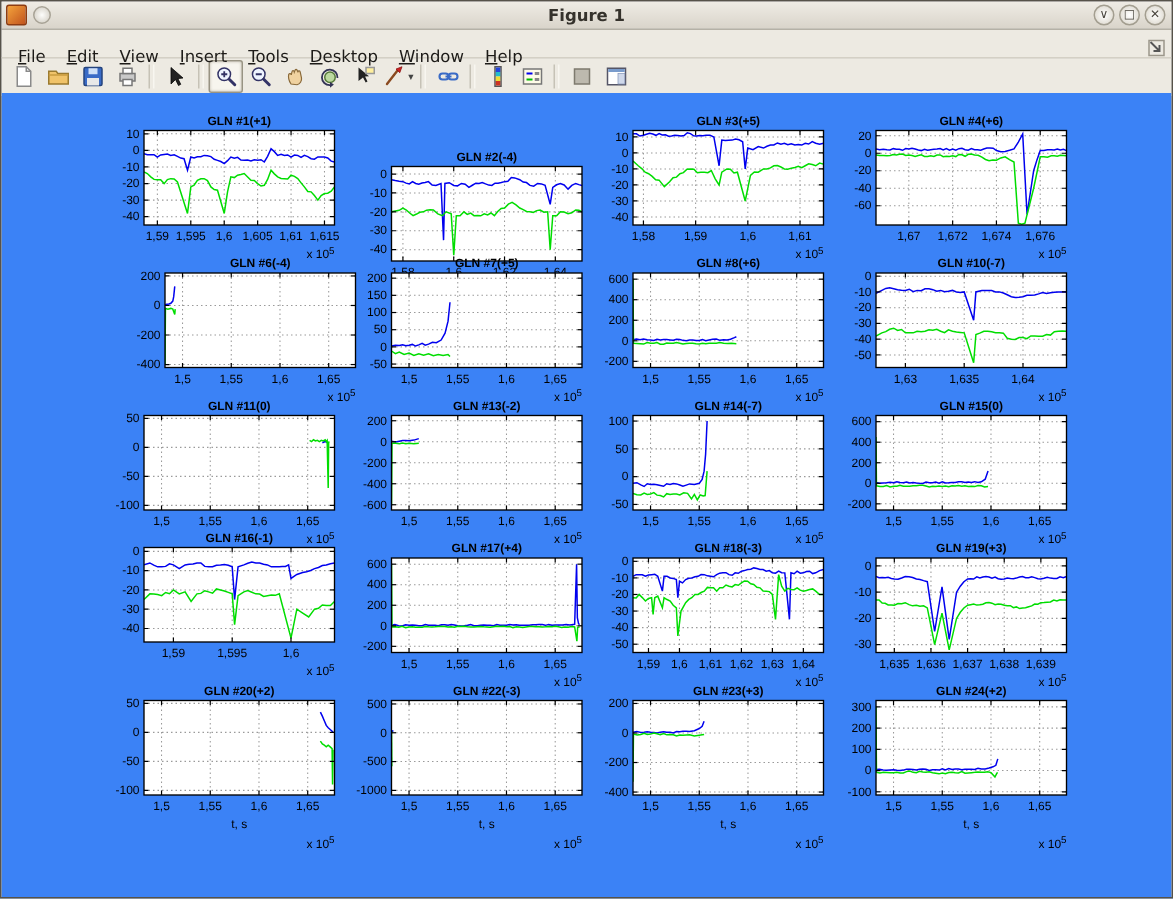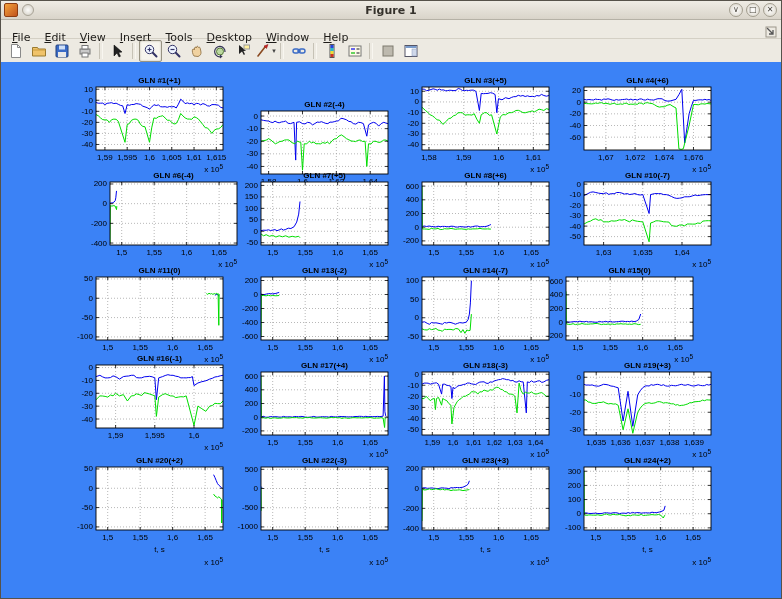--- a/index.html
+++ b/index.html
@@ -716,21 +716,21 @@
           <text x="30" y="37.73529411764706" text-anchor="end" class="tick-label">50</text>
           <text x="30" y="56.26470588235294" text-anchor="end" class="tick-label">0</text>
           <text x="30" y="74.79411764705883" text-anchor="end" class="tick-label">-50</text>
           <text x="44.69309462915602" y="86" text-anchor="middle" class="tick-label">1,5</text>
           <text x="77.17391304347831" y="86" text-anchor="middle" class="tick-label">1,55</text>
           <text x="109.65473145780058" y="86" text-anchor="middle" class="tick-label">1,6</text>
           <text x="142.1355498721227" y="86" text-anchor="middle" class="tick-label">1,65</text>
           <text x="160" y="98" text-anchor="end" class="exp-label"><tspan>x 10</tspan><tspan dy="-3" font-size="6.5">5</tspan></text>
         </svg>
       </div>
-      <div class="subplot" style="left: 532px; top: 202px; width: 168px; height: 95px;">
+      <div class="subplot" style="left: 550px; top: 202px; width: 168px; height: 95px;">
         <svg width="168" height="100" viewBox="0 0 168 100">
           <rect x="33" y="13" width="127" height="63" fill="#ffffff" stroke="none"></rect>
           <line x1="44.69309462915602" y1="13" x2="44.69309462915602" y2="76" stroke="#9a9a9a" stroke-width="0.7" stroke-dasharray="1 2"></line>
           <line x1="77.17391304347831" y1="13" x2="77.17391304347831" y2="76" stroke="#9a9a9a" stroke-width="0.7" stroke-dasharray="1 2"></line>
           <line x1="109.65473145780058" y1="13" x2="109.65473145780058" y2="76" stroke="#9a9a9a" stroke-width="0.7" stroke-dasharray="1 2"></line>
           <line x1="142.1355498721227" y1="13" x2="142.1355498721227" y2="76" stroke="#9a9a9a" stroke-width="0.7" stroke-dasharray="1 2"></line>
           <line x1="33" y1="17.108695652173907" x2="160" y2="17.108695652173907" stroke="#9a9a9a" stroke-width="0.7" stroke-dasharray="1 2"></line>
           <line x1="33" y1="30.80434782608696" x2="160" y2="30.80434782608696" stroke="#9a9a9a" stroke-width="0.7" stroke-dasharray="1 2"></line>
           <line x1="33" y1="44.5" x2="160" y2="44.5" stroke="#9a9a9a" stroke-width="0.7" stroke-dasharray="1 2"></line>
           <line x1="33" y1="58.19565217391305" x2="160" y2="58.19565217391305" stroke="#9a9a9a" stroke-width="0.7" stroke-dasharray="1 2"></line>

